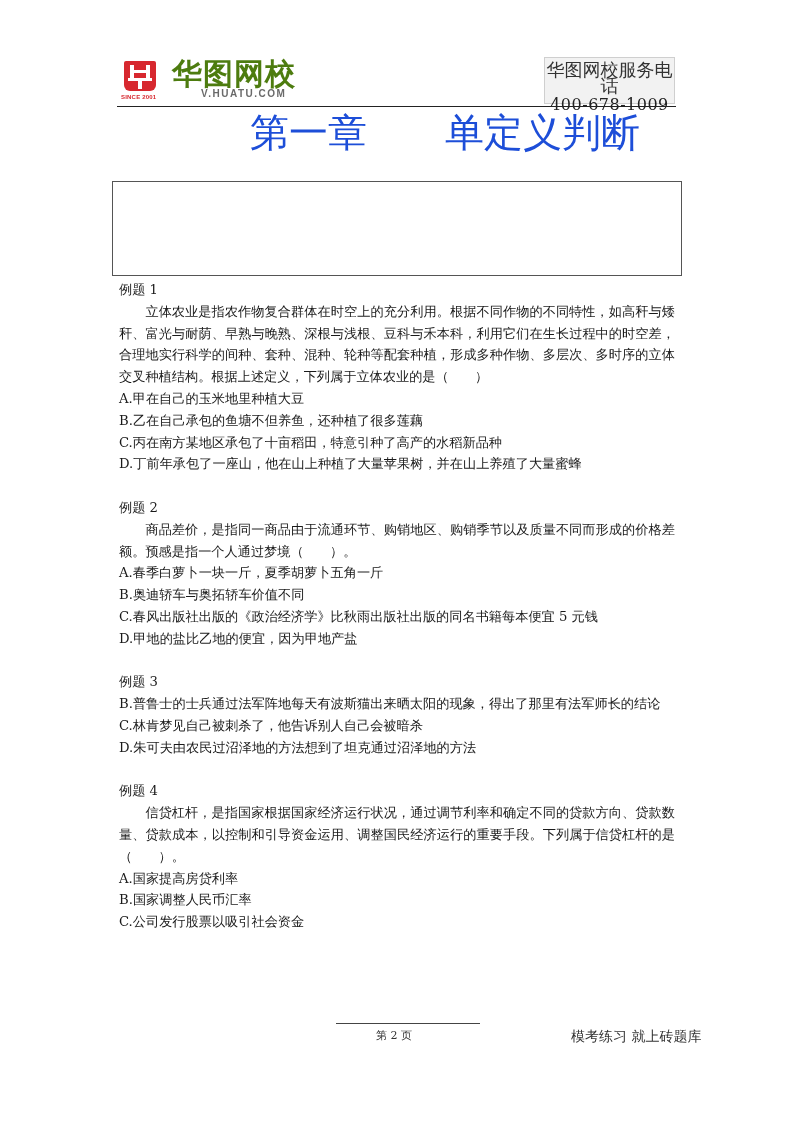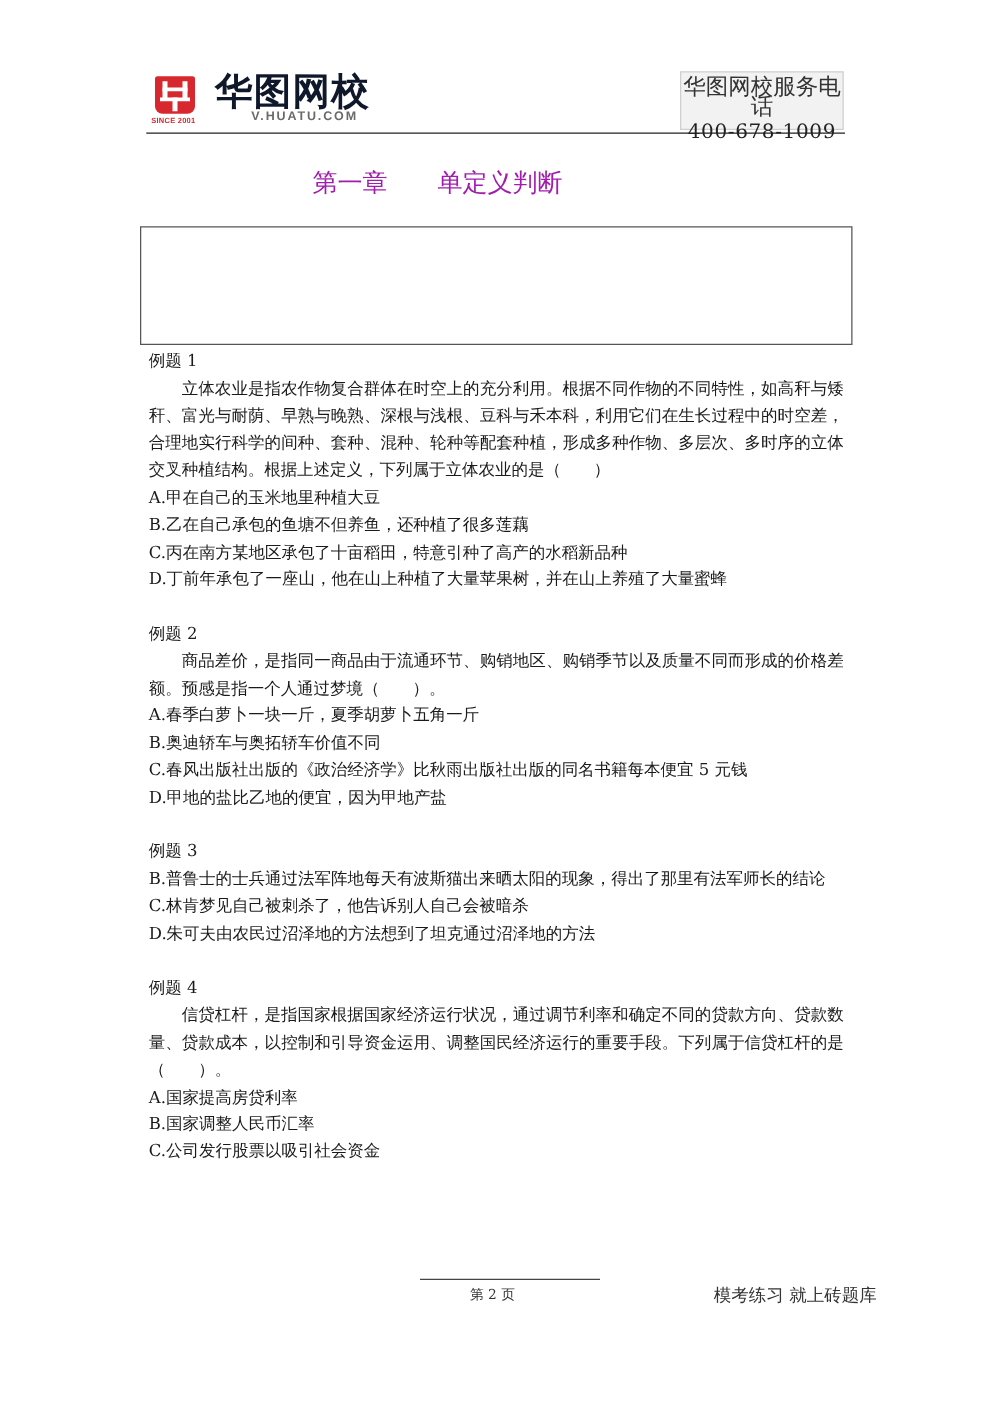--- a/index.html
+++ b/index.html
@@ -6,29 +6,29 @@
   body { width:793px; height:1122px; position:relative; overflow:hidden;
          font-family:"DejaVu Serif","Liberation Serif",serif; color:#1a1a1a; }
   .abs { position:absolute; }
   
   .logo-badge { left:124px; top:61px; width:32px; height:30px; background:#d7282f;
      border-radius:2px 2px 6px 6px; }
   .logo-badge svg { display:block; }
   .logo-since { left:121px; top:94px; font-family:"Liberation Sans",sans-serif;
      font-size:6px; color:#d7282f; font-weight:bold; letter-spacing:0.2px; }
   .logo-cn { left:172px; top:58px; font-family:"Liberation Sans",sans-serif;
-     font-size:30px; font-weight:bold; color:#0f172a; letter-spacing:1px; line-height:32px; }
+     font-size:30px; font-weight:bold; color:#4d7c0f; letter-spacing:1px; line-height:32px; }
   .logo-url { left:201px; top:88px; font-family:"Liberation Sans",sans-serif;
      font-size:10px; font-weight:bold; color:#6a6a6a; letter-spacing:1.5px; }
   .hotline { left:544px; top:57px; width:129px; height:45px; background:#f2f2f2;
      border:1px solid #cfcfcf; text-align:center; }
   .hotline-label { font-size:18px; margin-top:4px; color:#333; line-height:16px; }
   .hotline-number { font-size:16px; color:#222; line-height:22px; letter-spacing:0.5px; }
   .header-rule { left:117px; top:106px; width:559px; height:1px; background:#222; }
-  .chapter-title { left:250px; top:126px; font-size:20px; color:#a21caf; line-height:40px; white-space:pre; }
+  .chapter-title { left:250px; top:113px; font-size:39px; color:#1d4ed8; line-height:40px; white-space:pre; }
   .blank-box { left:112px; top:181px; width:568px; height:93px; border:1px solid #555; }
   
   .content { left:119px; top:279px; width:556px; font-size:13.2px; line-height:21.8px; }
   .q-title { margin:0; }
   .q-stem { margin:0; text-indent:2em; text-align:justify; }
   .q-option { margin:0; }
   .q-block { margin-bottom:21.8px; }
   
   .footer-rule { left:336px; top:1023px; width:144px; height:1px; background:#444; }
   .page-num { left:376px; top:1028px; font-size:11px; color:#333; }

